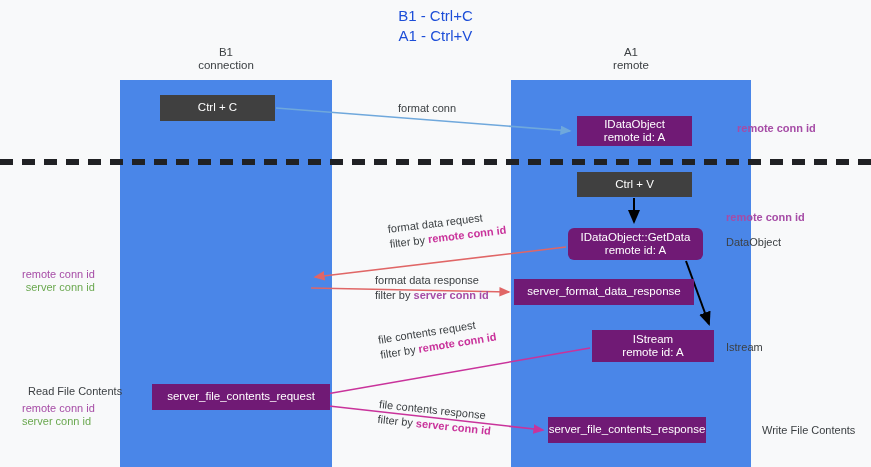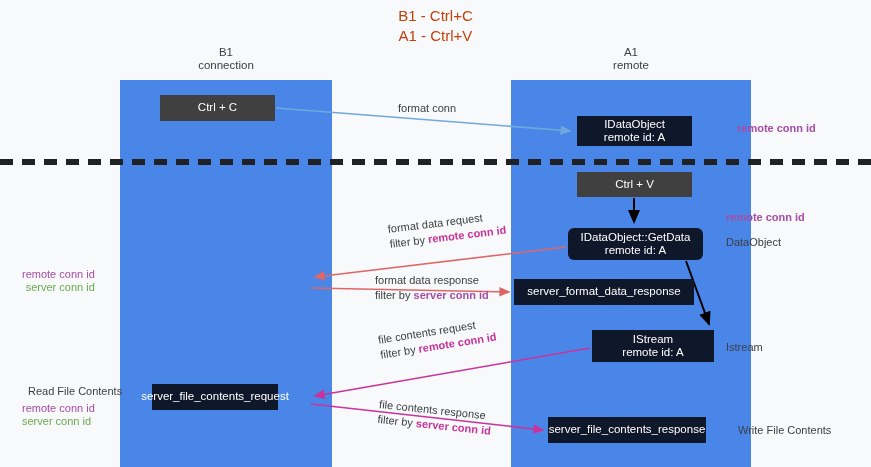--- a/index.html
+++ b/index.html
@@ -23,58 +23,58 @@
     line-height:13px;color:#3c4043;
   }
   #header-b1{left:120px;top:46px;width:212px;}
   #header-a1{left:511px;top:46px;width:240px;}
   .lane-header .l1{display:block;text-align:center;}
   .lane-header .l2{display:block;}
 
   
   #diagram-title{
     position:absolute;left:0;top:6px;width:871px;text-align:center;
-    font-size:15px;line-height:20px;color:#c2410c;
+    font-size:15px;line-height:20px;color:#1d4ed8;
   }
   #diagram-title span{display:block;}
 
   
   .node{
     position:absolute;box-sizing:border-box;
     display:flex;flex-direction:column;align-items:center;justify-content:center;
     color:#ffffff;font-size:11.5px;line-height:13.5px;text-align:center;
     z-index:6;
   }
   .node.green{background:#404040;}
   .node.orange{background:#f9ab४0;}
-  .node.orange{background:#0f172a;}
+  .node.orange{background:#701a75;}
   .node .ln{display:block;white-space:nowrap;}
 
   #node-ctrl-c{left:160px;top:95px;width:115px;height:26px;}
   #node-idataobject{left:577px;top:116px;width:115px;height:30px;}
   #node-ctrl-v{left:577px;top:172px;width:115px;height:25px;align-items:center;}
   #node-getdata{left:568px;top:228px;width:135px;height:32px;border-radius:6px;}
   #node-fmt-req{left:152px;top:268px;width:158px;height:26px;}
   #node-fmt-resp{left:514px;top:279px;width:180px;height:26px;}
   #node-istream{left:592px;top:330px;width:122px;height:32px;}
-  #node-file-req{left:152px;top:384px;width:126px;height:26px;}
+  #node-file-req{left:152px;top:384px;width:178px;height:26px;}
   #node-file-resp{left:548px;top:417px;width:158px;height:26px;}
 
   
   .side-label{position:absolute;font-size:11px;line-height:13px;z-index:7;white-space:nowrap;}
   .side-label.bold{font-weight:bold;}
   .purple{color:#a64ca6;}
   .green-t{color:#6aa84f;}
   .plain{color:#3c4043;}
 
   #lbl-remote-1{left:737px;top:122px;}
   #lbl-remote-2{left:726px;top:211px;}
   #lbl-dataobject{left:726px;top:236px;}
   #lbl-istream-out{left:726px;top:341px;}
-  #lbl-write-file{left:738px;top:424px;text-align:center;}
+  #lbl-write-file{left:762px;top:424px;text-align:center;}
   #lbl-left-conn{left:22px;top:268px;text-align:right;}
   #lbl-read-file{left:28px;top:385px;}
   #lbl-left-conn2{left:22px;top:402px;}
 
   
   .edge-label{
     position:absolute;font-size:11px;line-height:15px;z-index:8;white-space:nowrap;
     color:#3c4043;
   }
   .edge-label .accent{font-weight:bold;}

